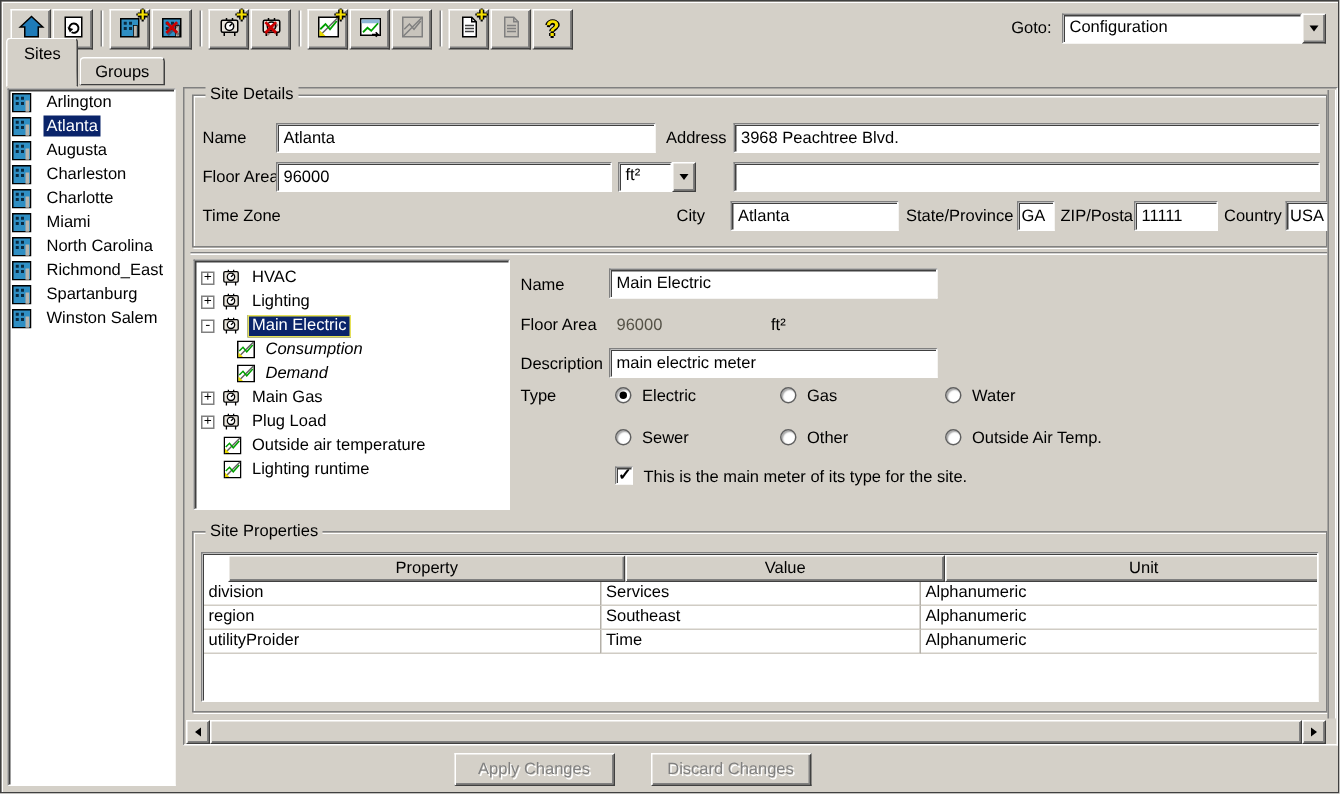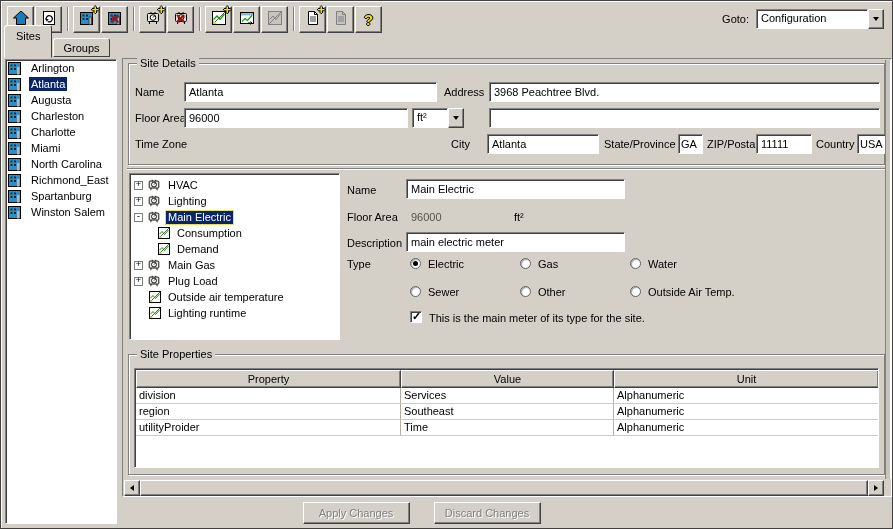--- a/index.html
+++ b/index.html
@@ -63,41 +63,41 @@
   .lbl { position:absolute; white-space:nowrap; line-height:14px; }
   .fld { position:absolute; background:#fff; border:1px solid; border-color:#808080 #fff #fff #808080;
          box-shadow:inset 1px 1px 0 #404040; font-family:"Liberation Sans",sans-serif; font-size:11px;
          padding:1px 4px; height:20px; }
   .combo-abs { position:absolute; height:20px; }
   .divider { position:absolute; border-top:1px solid #808080; border-bottom:1px solid #fff; }
 
   
   .treebox { position:absolute; left:6px; top:114px; width:211px; height:167px; overflow:hidden; padding:3px 0 0 3px; }
   .tr-row { display:flex; align-items:center; height:16px; white-space:nowrap; }
-  .tr-indent0 { padding-left:1px; } .tr-indent1 { padding-left:25px; }
+  .tr-indent0 { padding-left:1px; } .tr-indent1 { padding-left:25px;font-style:italic; }
   .expander { width:9px; height:9px; flex:none; background:#fff; border:1px solid #808080;
               display:flex; align-items:center; justify-content:center; font-size:9px; line-height:7px;
               margin-right:4px; font-family:"Liberation Mono",monospace; }
   .exp-space { width:15px; flex:none; }
   .tr-icon { flex:none; margin-right:4px; display:flex; }
   .tr-label { padding:0 2px; line-height:13px; border:1px solid transparent; }
   .tr-label.sel { background:#0a246a; color:#fff; border:1px solid #e6e157; }
 
   
   .radio { position:absolute; width:11px; height:11px; border-radius:50%; background:#fff;
            border:1px solid #606060; box-shadow:inset 1px 1px 1px #a8a8a8; }
   .radio.checked::after { content:""; position:absolute; left:2px; top:2px; width:5px; height:5px;
                           border-radius:50%; background:#000; }
   .cb { position:absolute; width:12px; height:12px; background:#fff; border:1px solid;
         border-color:#808080 #fff #fff #808080; box-shadow:inset 1px 1px 0 #404040; }
   .cb.checked::after { content:"✓"; position:absolute; left:1px; top:-2px; font-size:11px; font-weight:bold; }
 
   
   .tbl { position:absolute; left:5px; top:13px; width:745px; height:100px; overflow:hidden; padding:1px; }
-  .tbl-hrow { display:flex; height:18px; }
+  .tbl-hrow { display:flex; height:18px;padding-left:16px; }
   .tbl-hcell { background:#d4d0c8; border:1px solid; border-color:#fff #404040 #404040 #fff;
                box-shadow:inset -1px -1px 0 #808080; text-align:center; line-height:16px; flex:none; }
   .tbl-row { display:flex; height:16px; background:#fff; }
   .tbl-cell { flex:none; padding:1px 3px; border-right:1px solid #b4b0a8; border-bottom:1px solid #d0ccc4;
               line-height:13px; overflow:hidden; white-space:nowrap; }
   .cw0 { width:265px; } .cw1 { width:213px; } .cw2 { width:265px; }
 
   
   .hscroll { position:absolute; left:1px; top:421px; width:760px; height:16px; display:flex; }
   .sb-arrow { width:16px; height:16px; flex:none; display:flex; align-items:center; justify-content:center; }
@@ -216,21 +216,21 @@
             <path d="M3.5 1.5 H9.5 L12.5 4.5 V14.5 H3.5 Z" fill="#c8c4bc" stroke="#808080"></path>
             <path d="M9.5 1.5 V4.5 H12.5 M5 7 H11 M5 9 H11 M5 11 H11" fill="none" stroke="#808080"></path>
           </svg></span>
     </div>
     <div class="tb-btn raised">
       <span class="help-q">?</span>
     </div>
 
     <div class="goto">
       <span class="goto-label">Goto:</span>
-      <div class="combo" style="width:128px;">
+      <div class="combo" style="width:176px;">
         <div class="combo-text">Configuration</div>
         <div class="combo-btn raised">
             <span class="tri-down"></span>
           </div>
       </div>
     </div>
   </div>
 
   <div class="tabrow">
     <div class="tab active"><span>Sites</span></div>

